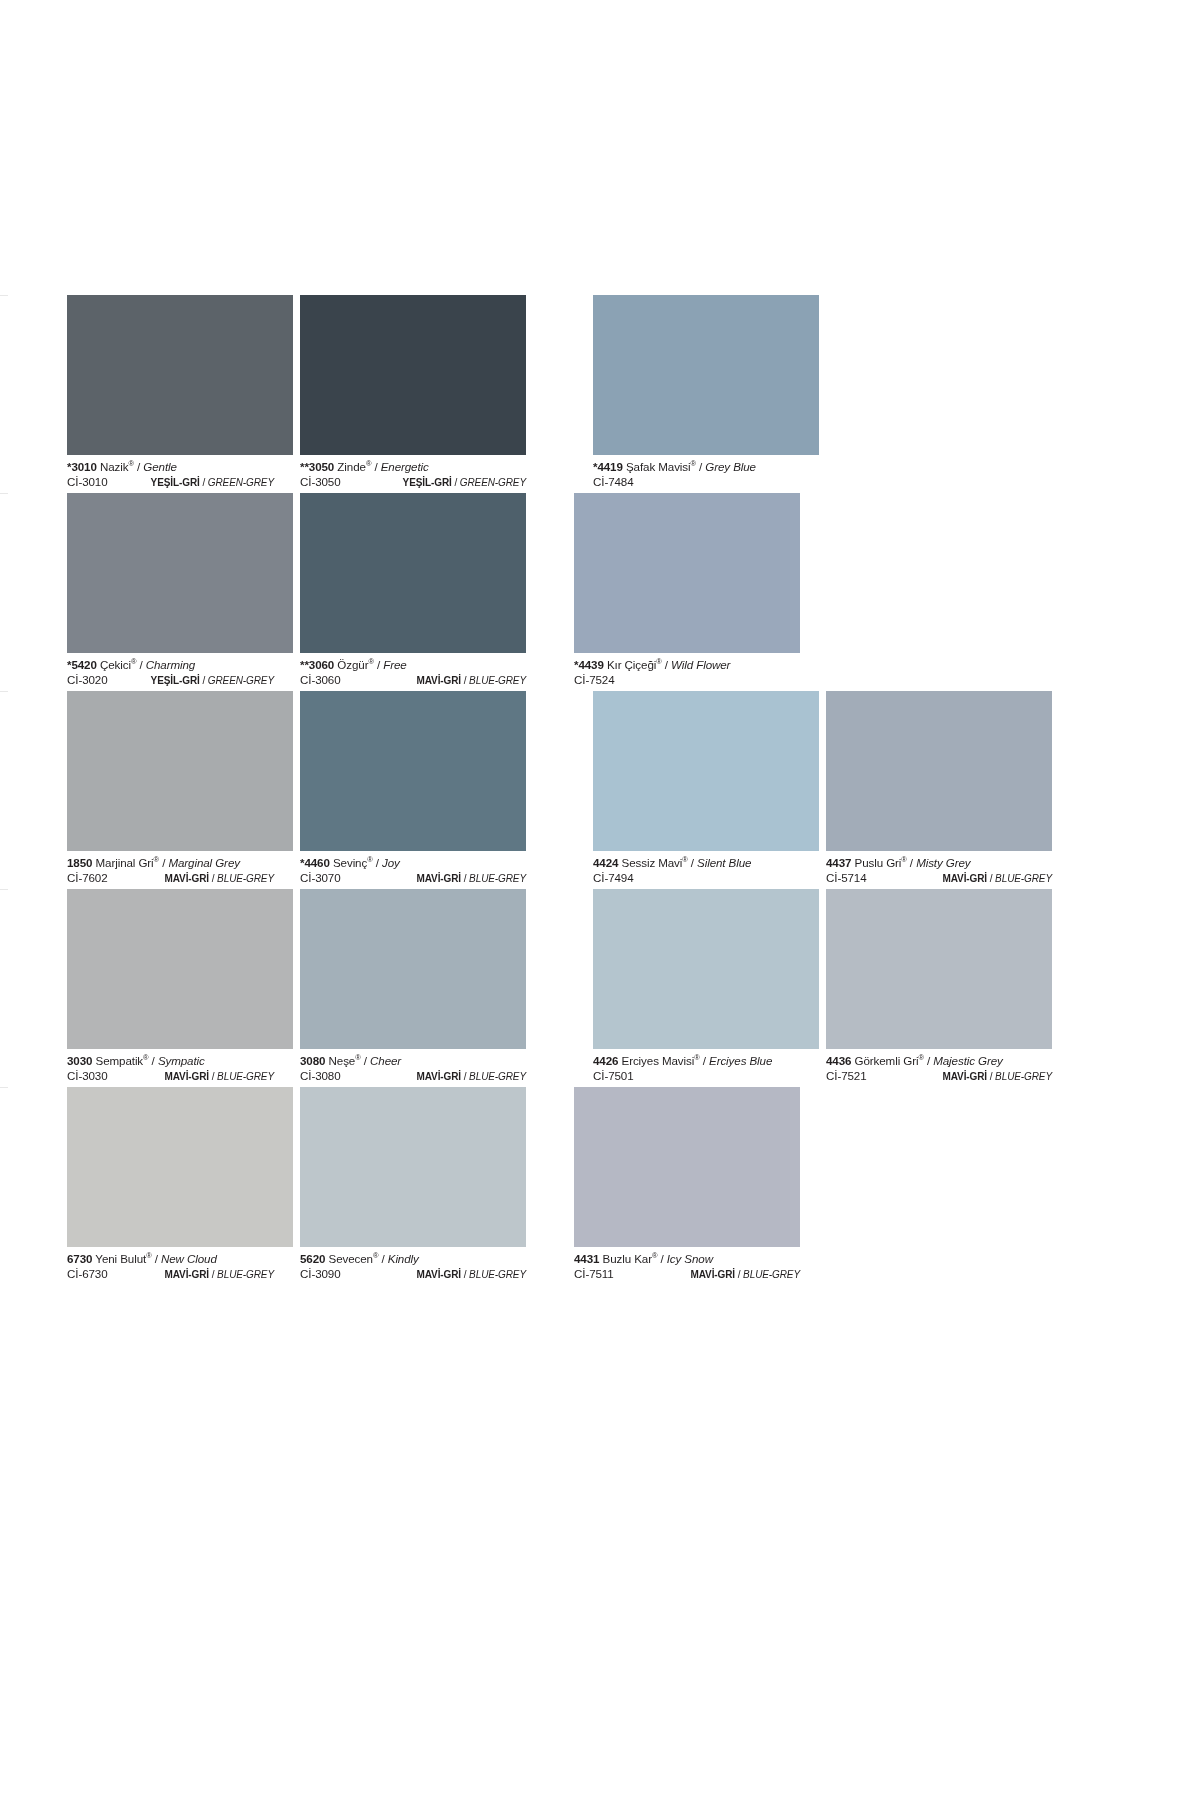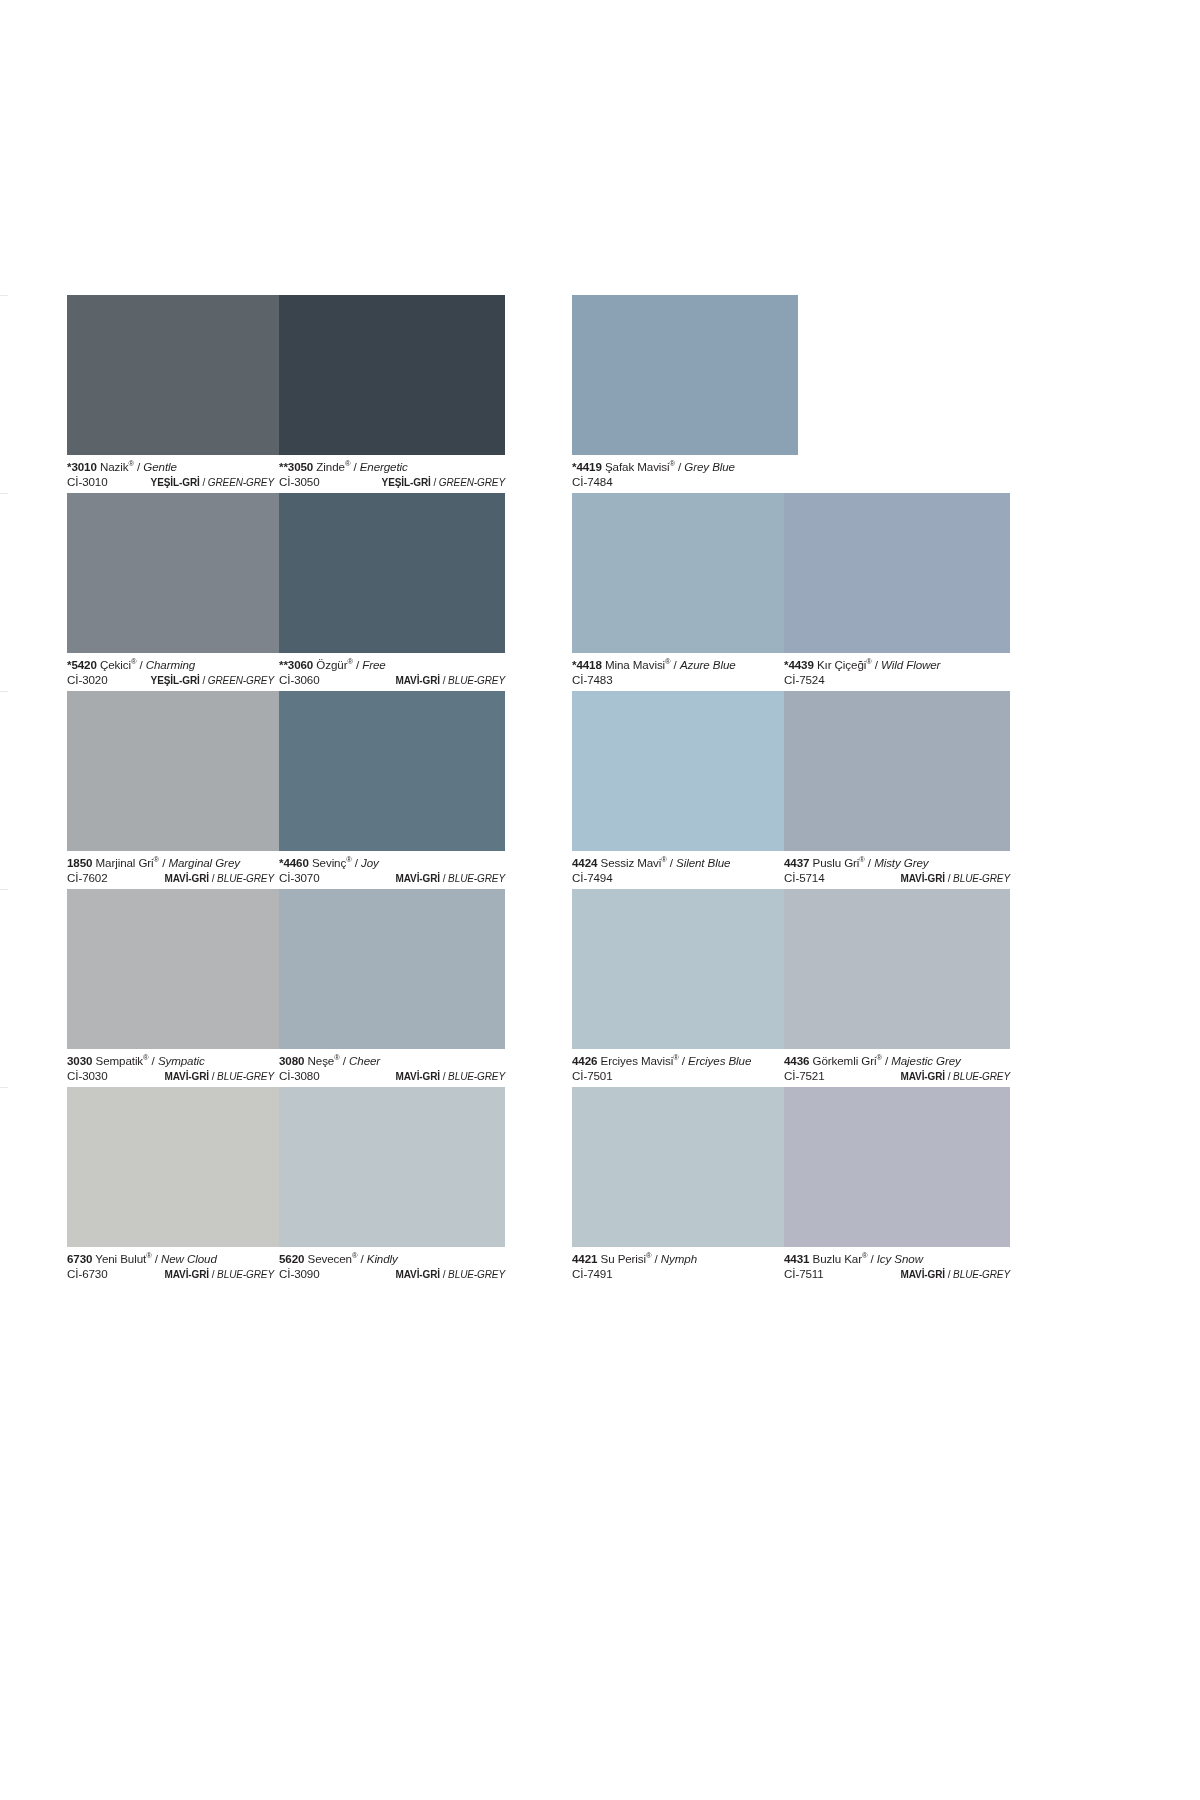--- a/index.html
+++ b/index.html
@@ -57,21 +57,21 @@
   .gutter {
     width: 48px;
     flex: 0 0 48px;
   }
 
   .cell {
     width: 226px;
     flex: 0 0 226px;
     box-sizing: border-box;
   }
-  .cell.spaced { margin-right: 5px; padding-left: 19px; }
+  .cell.spaced { margin-right: 26px; padding-left: 19px; }
 
   .swatch {
     width: 226px;
     height: 160px;
     display: block;
   }
 
   .label {
     padding-top: 5px;
     padding-bottom: 6px;
@@ -210,30 +210,20 @@
               <div class="line1"><span class="code">**</span><span class="code">3060</span> <span class="tname">Özgür</span><span class="sup">®</span><span class="sep"> / </span><span class="ename">Free</span></div>
               <div class="line2">
                 <span class="ci">Cİ-3060</span>
                 <span class="family"><span class="fam-tr">MAVİ-GRİ</span><span class="fam-sep"> / </span><span class="fam-en">BLUE-GREY</span></span>
               </div>
             </div>
           </div>
         </div>
         <div class="gutter"></div>
         <div class="group">
-          <div class="cell spaced">
-            <div class="swatch" style="background: rgb(156, 178, 193);"></div>
-            <div class="label">
-              <div class="line1"><span class="code">*</span><span class="code">4418</span> <span class="tname">Mina Mavisi</span><span class="sup">®</span><span class="sep"> / </span><span class="ename">Azure Blue</span></div>
-              <div class="line2">
-                <span class="ci">Cİ-7483</span>
-                <span class="family empty"><span class="fam-tr"></span><span class="fam-sep"> / </span><span class="fam-en"></span></span>
-              </div>
-            </div>
-          </div>
           <div class="cell">
             <div class="swatch" style="background: rgb(154, 168, 187);"></div>
             <div class="label">
               <div class="line1"><span class="code">*</span><span class="code">4439</span> <span class="tname">Kır Çiçeği</span><span class="sup">®</span><span class="sep"> / </span><span class="ename">Wild Flower</span></div>
               <div class="line2">
                 <span class="ci">Cİ-7524</span>
                 <span class="family empty"><span class="fam-tr"></span><span class="fam-sep"> / </span><span class="fam-en"></span></span>
               </div>
             </div>
           </div>
@@ -351,30 +341,20 @@
               <div class="line1"><span class="code"></span><span class="code">5620</span> <span class="tname">Sevecen</span><span class="sup">®</span><span class="sep"> / </span><span class="ename">Kindly</span></div>
               <div class="line2">
                 <span class="ci">Cİ-3090</span>
                 <span class="family"><span class="fam-tr">MAVİ-GRİ</span><span class="fam-sep"> / </span><span class="fam-en">BLUE-GREY</span></span>
               </div>
             </div>
           </div>
         </div>
         <div class="gutter"></div>
         <div class="group">
-          <div class="cell spaced">
-            <div class="swatch" style="background: rgb(186, 199, 205);"></div>
-            <div class="label">
-              <div class="line1"><span class="code"></span><span class="code">4421</span> <span class="tname">Su Perisi</span><span class="sup">®</span><span class="sep"> / </span><span class="ename">Nymph</span></div>
-              <div class="line2">
-                <span class="ci">Cİ-7491</span>
-                <span class="family empty"><span class="fam-tr"></span><span class="fam-sep"> / </span><span class="fam-en"></span></span>
-              </div>
-            </div>
-          </div>
           <div class="cell">
             <div class="swatch" style="background: rgb(181, 184, 196);"></div>
             <div class="label">
               <div class="line1"><span class="code"></span><span class="code">4431</span> <span class="tname">Buzlu Kar</span><span class="sup">®</span><span class="sep"> / </span><span class="ename">Icy Snow</span></div>
               <div class="line2">
                 <span class="ci">Cİ-7511</span>
                 <span class="family"><span class="fam-tr">MAVİ-GRİ</span><span class="fam-sep"> / </span><span class="fam-en">BLUE-GREY</span></span>
               </div>
             </div>
           </div>

